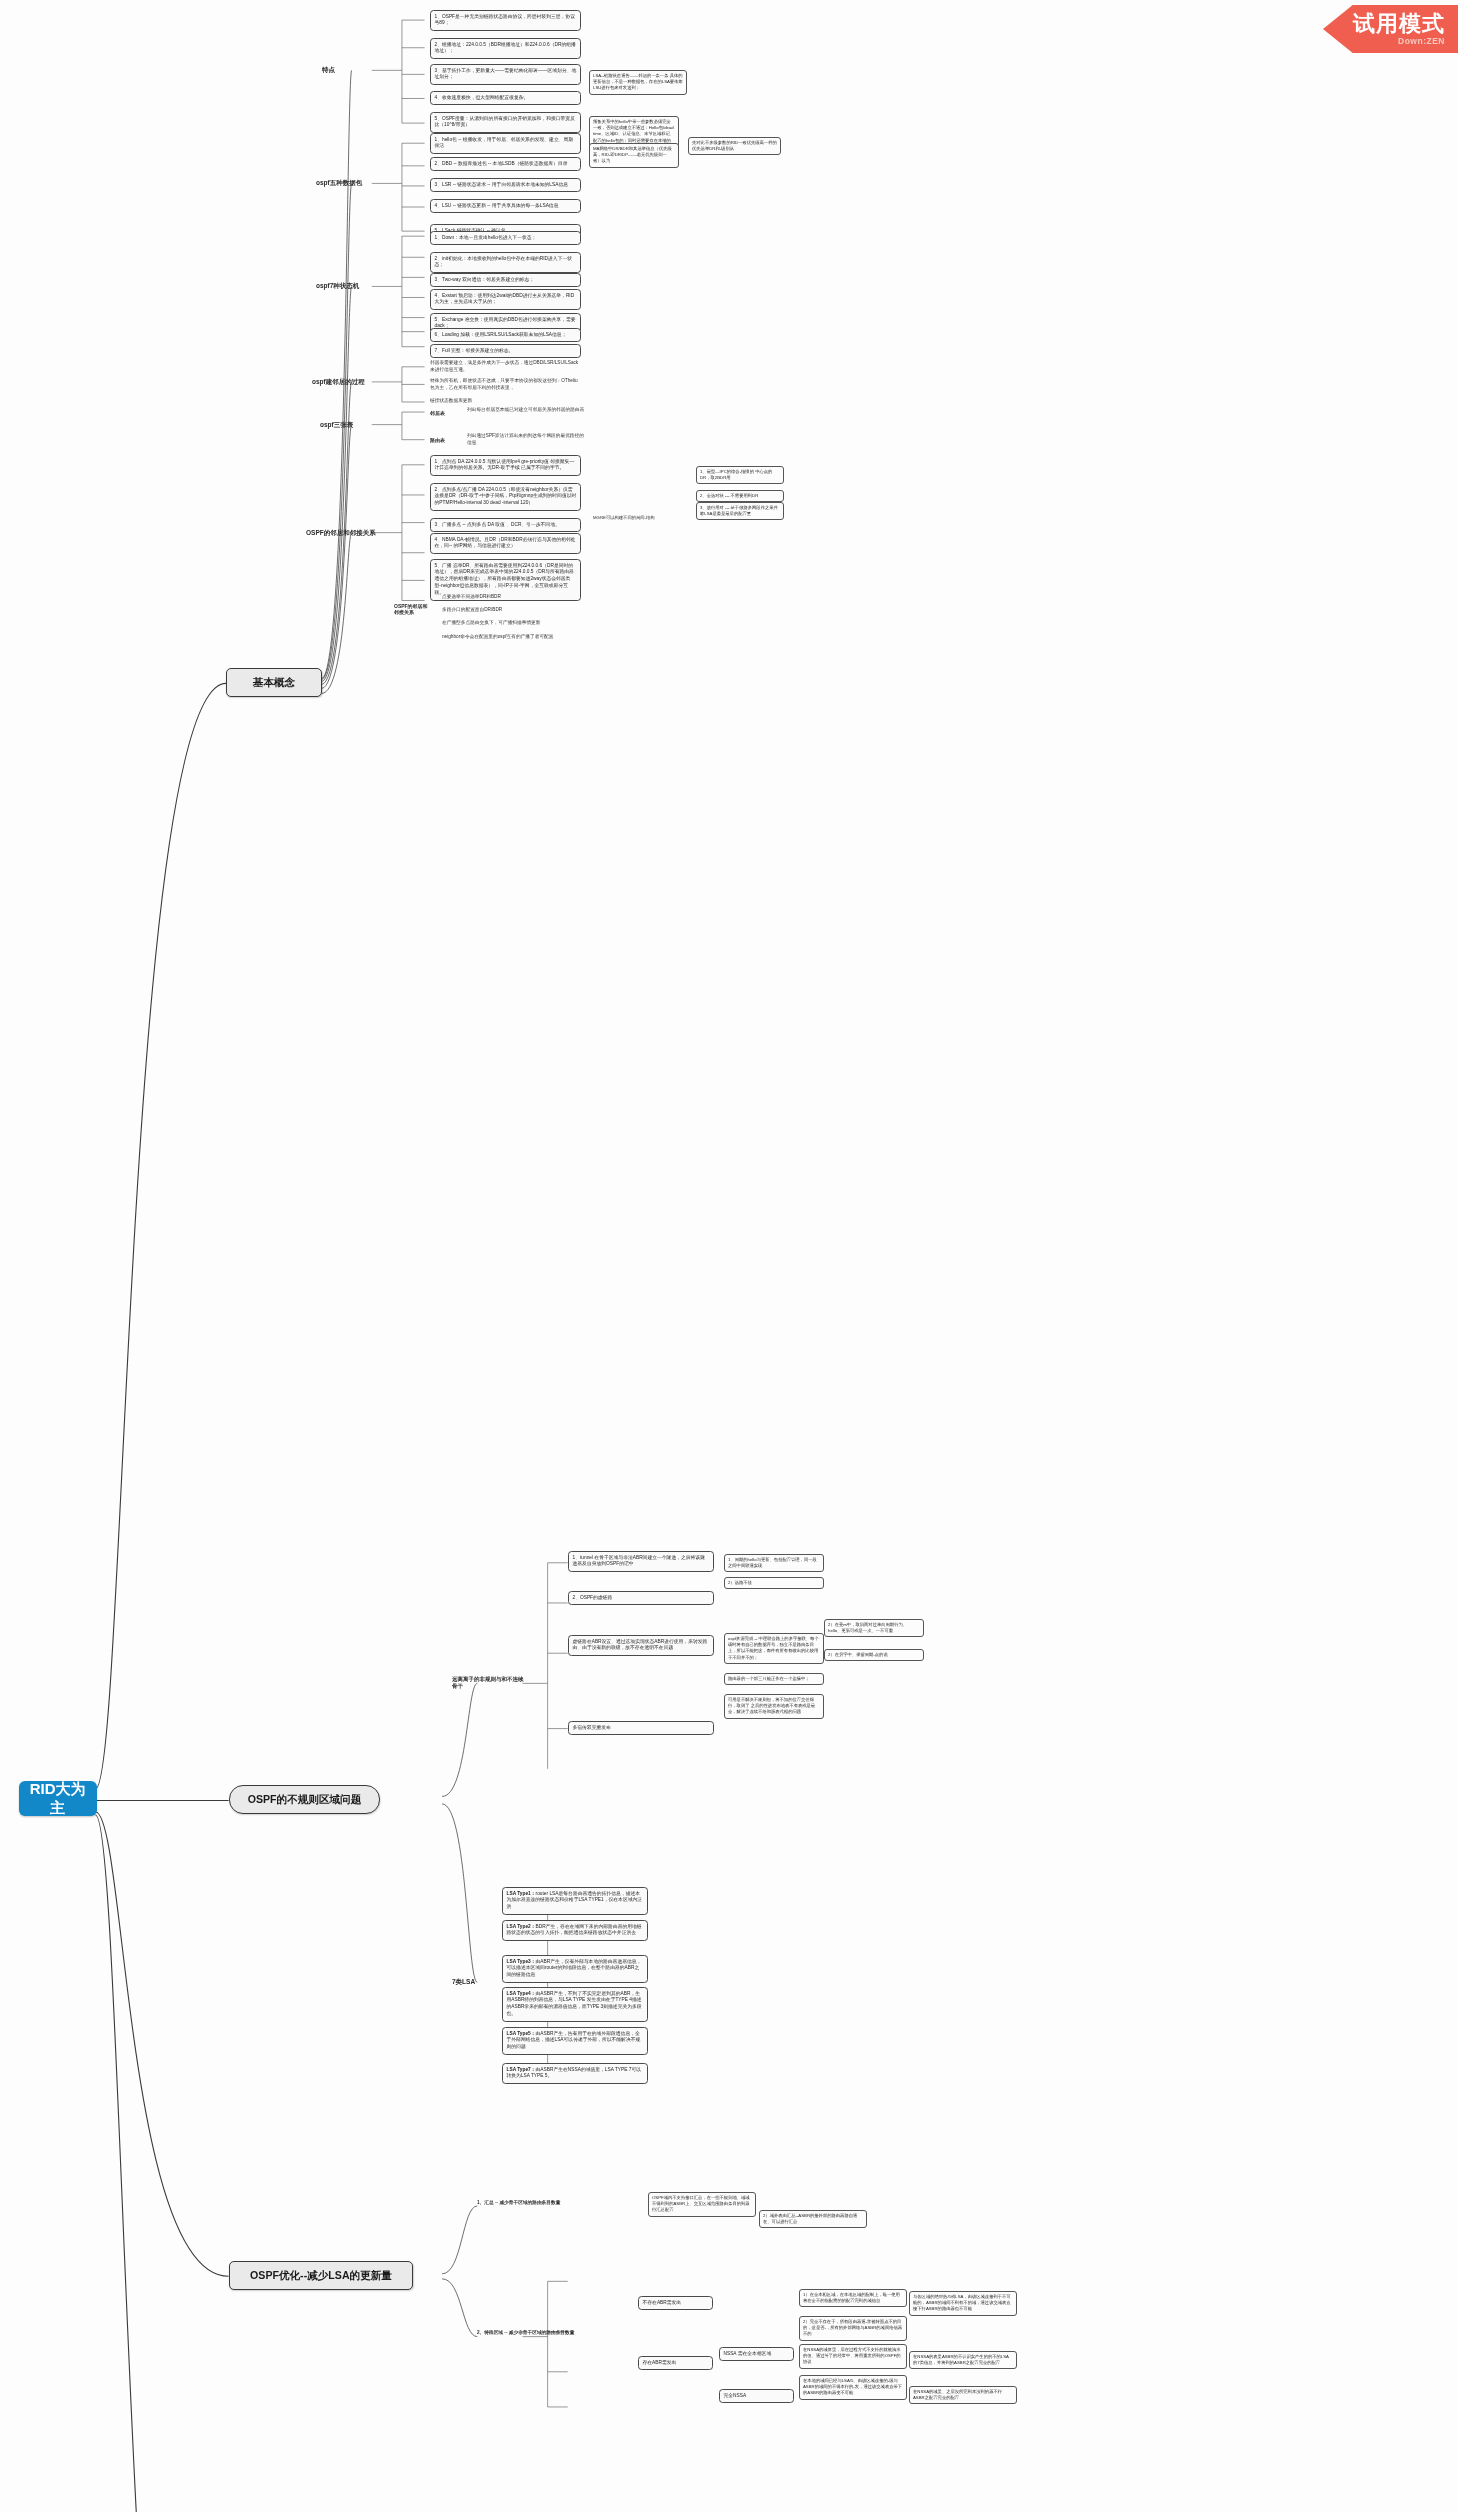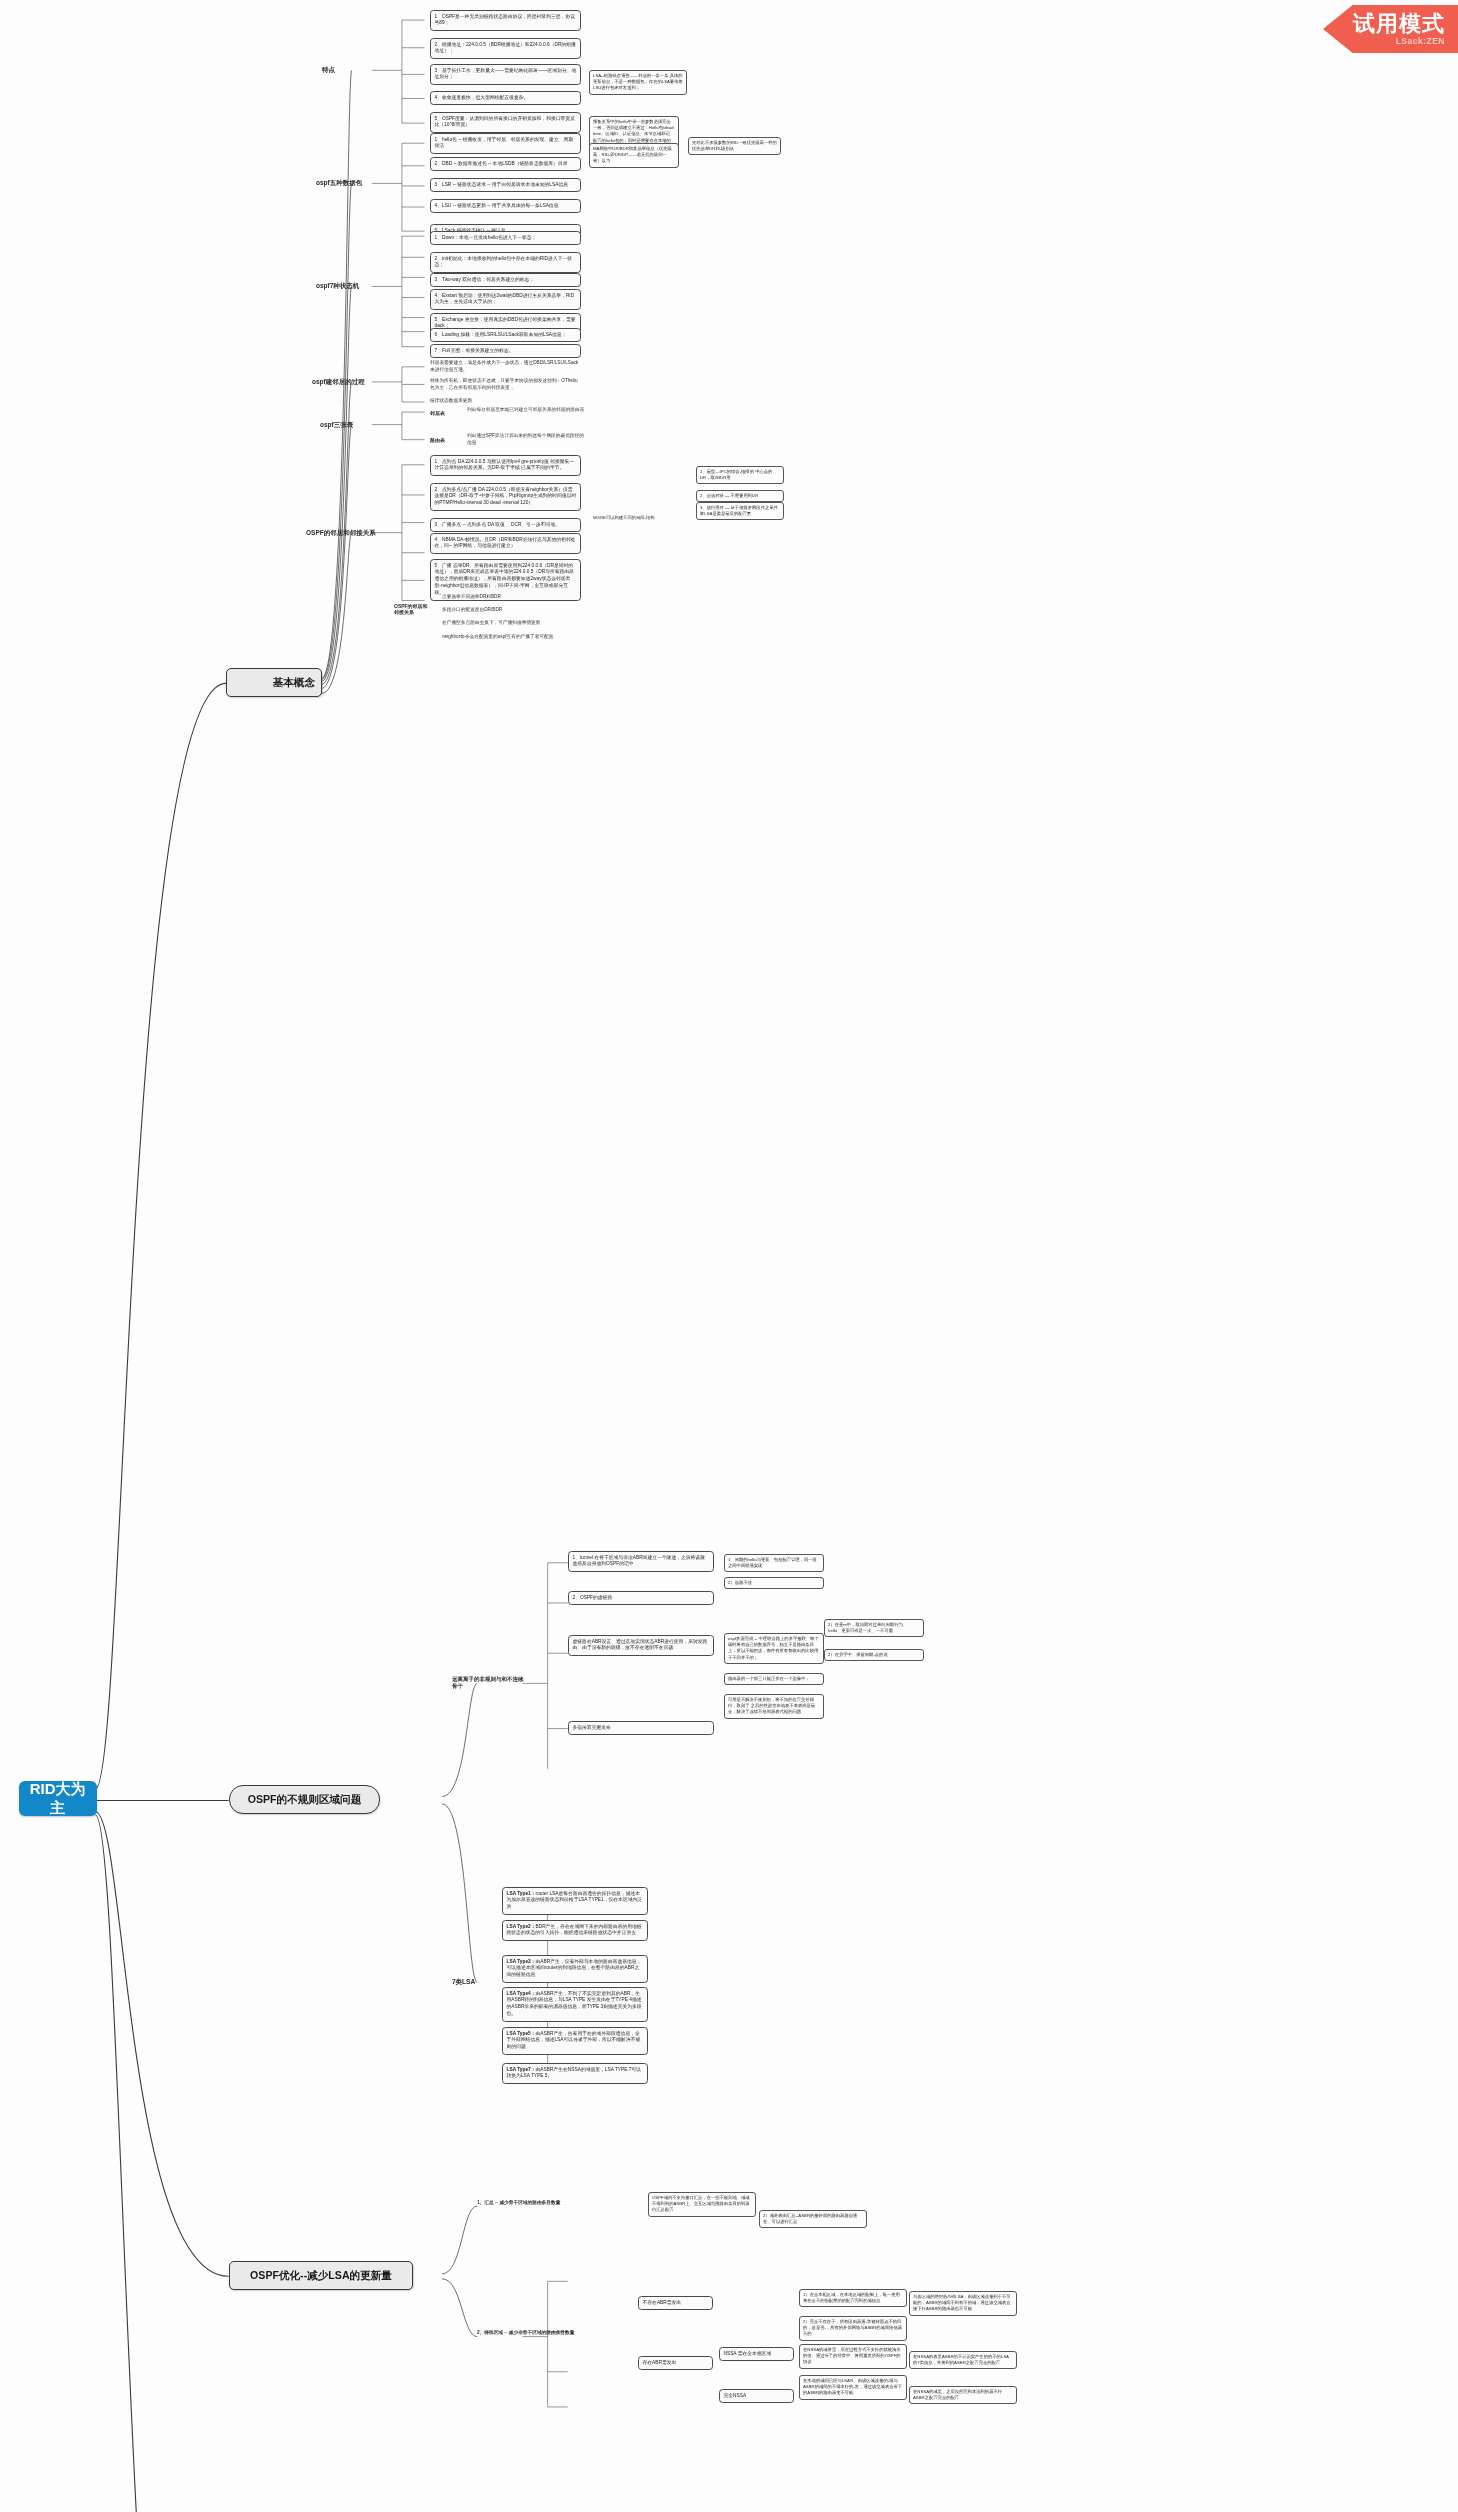--- a/index.html
+++ b/index.html
@@ -145,29 +145,29 @@
       <path d="M950,5625 L1000,5625 M1000,5520 L1000,5740 M1000,5520 L1040,5520 M1000,5620 L1040,5620 M1000,5740 L1040,5740"></path>
       <path d="M950,5960 L1000,5960 M1000,5845 L1000,6080 M1000,5845 L1040,5845 M1000,5960 L1040,5960 M1000,6080 L1040,6080"></path>
       <path d="M950,6480 L1000,6480 M1000,6190 L1000,6880 M1000,6190 L1040,6190 M1000,6400 L1040,6400 M1000,6620 L1040,6620 M1000,6790 L1040,6790 M1000,6880 L1040,6880"></path>
 
       <path d="M1040,4650 L1090,4650 M1090,4540 L1090,4790 M1090,4540 L1130,4540 M1090,4640 L1130,4640 M1090,4720 L1130,4720 M1090,4790 L1130,4790"></path>
     </g>
   </svg>
 
   <div class="trial-badge">
     <span class="t1">试用模式</span>
-    <span class="t2">LSack:ZEN</span>
+    <span class="t2">Down:ZEN</span>
   </div>
 
   <div class="node root" style="left:18.6px; top:1781px; width:78px; height:35px;">
     <span class="txt">RID大为主</span>
   </div>
 
   <div class="node lv1" style="left:226px; top:668px; width:96px; height:29px; justify-content:center;">
-    <span class="txt" style="text-align:right">基本概念</span>
+    <span class="txt" style="text-align:center">基本概念</span>
   </div>
 
   <div class="node lv1" style="left:229px; top:1785px; width:151px; height:29px; justify-content:center;border-radius:14px;">
     <span class="txt" style="text-align:center">OSPF的不规则区域问题</span>
   </div>
 
   <div class="node lv1" style="left:229px; top:2261px; width:184px; height:29px; justify-content:center;">
     <span class="txt" style="text-align:center">OSPF优化--减少LSA的更新量</span>
   </div>
 

